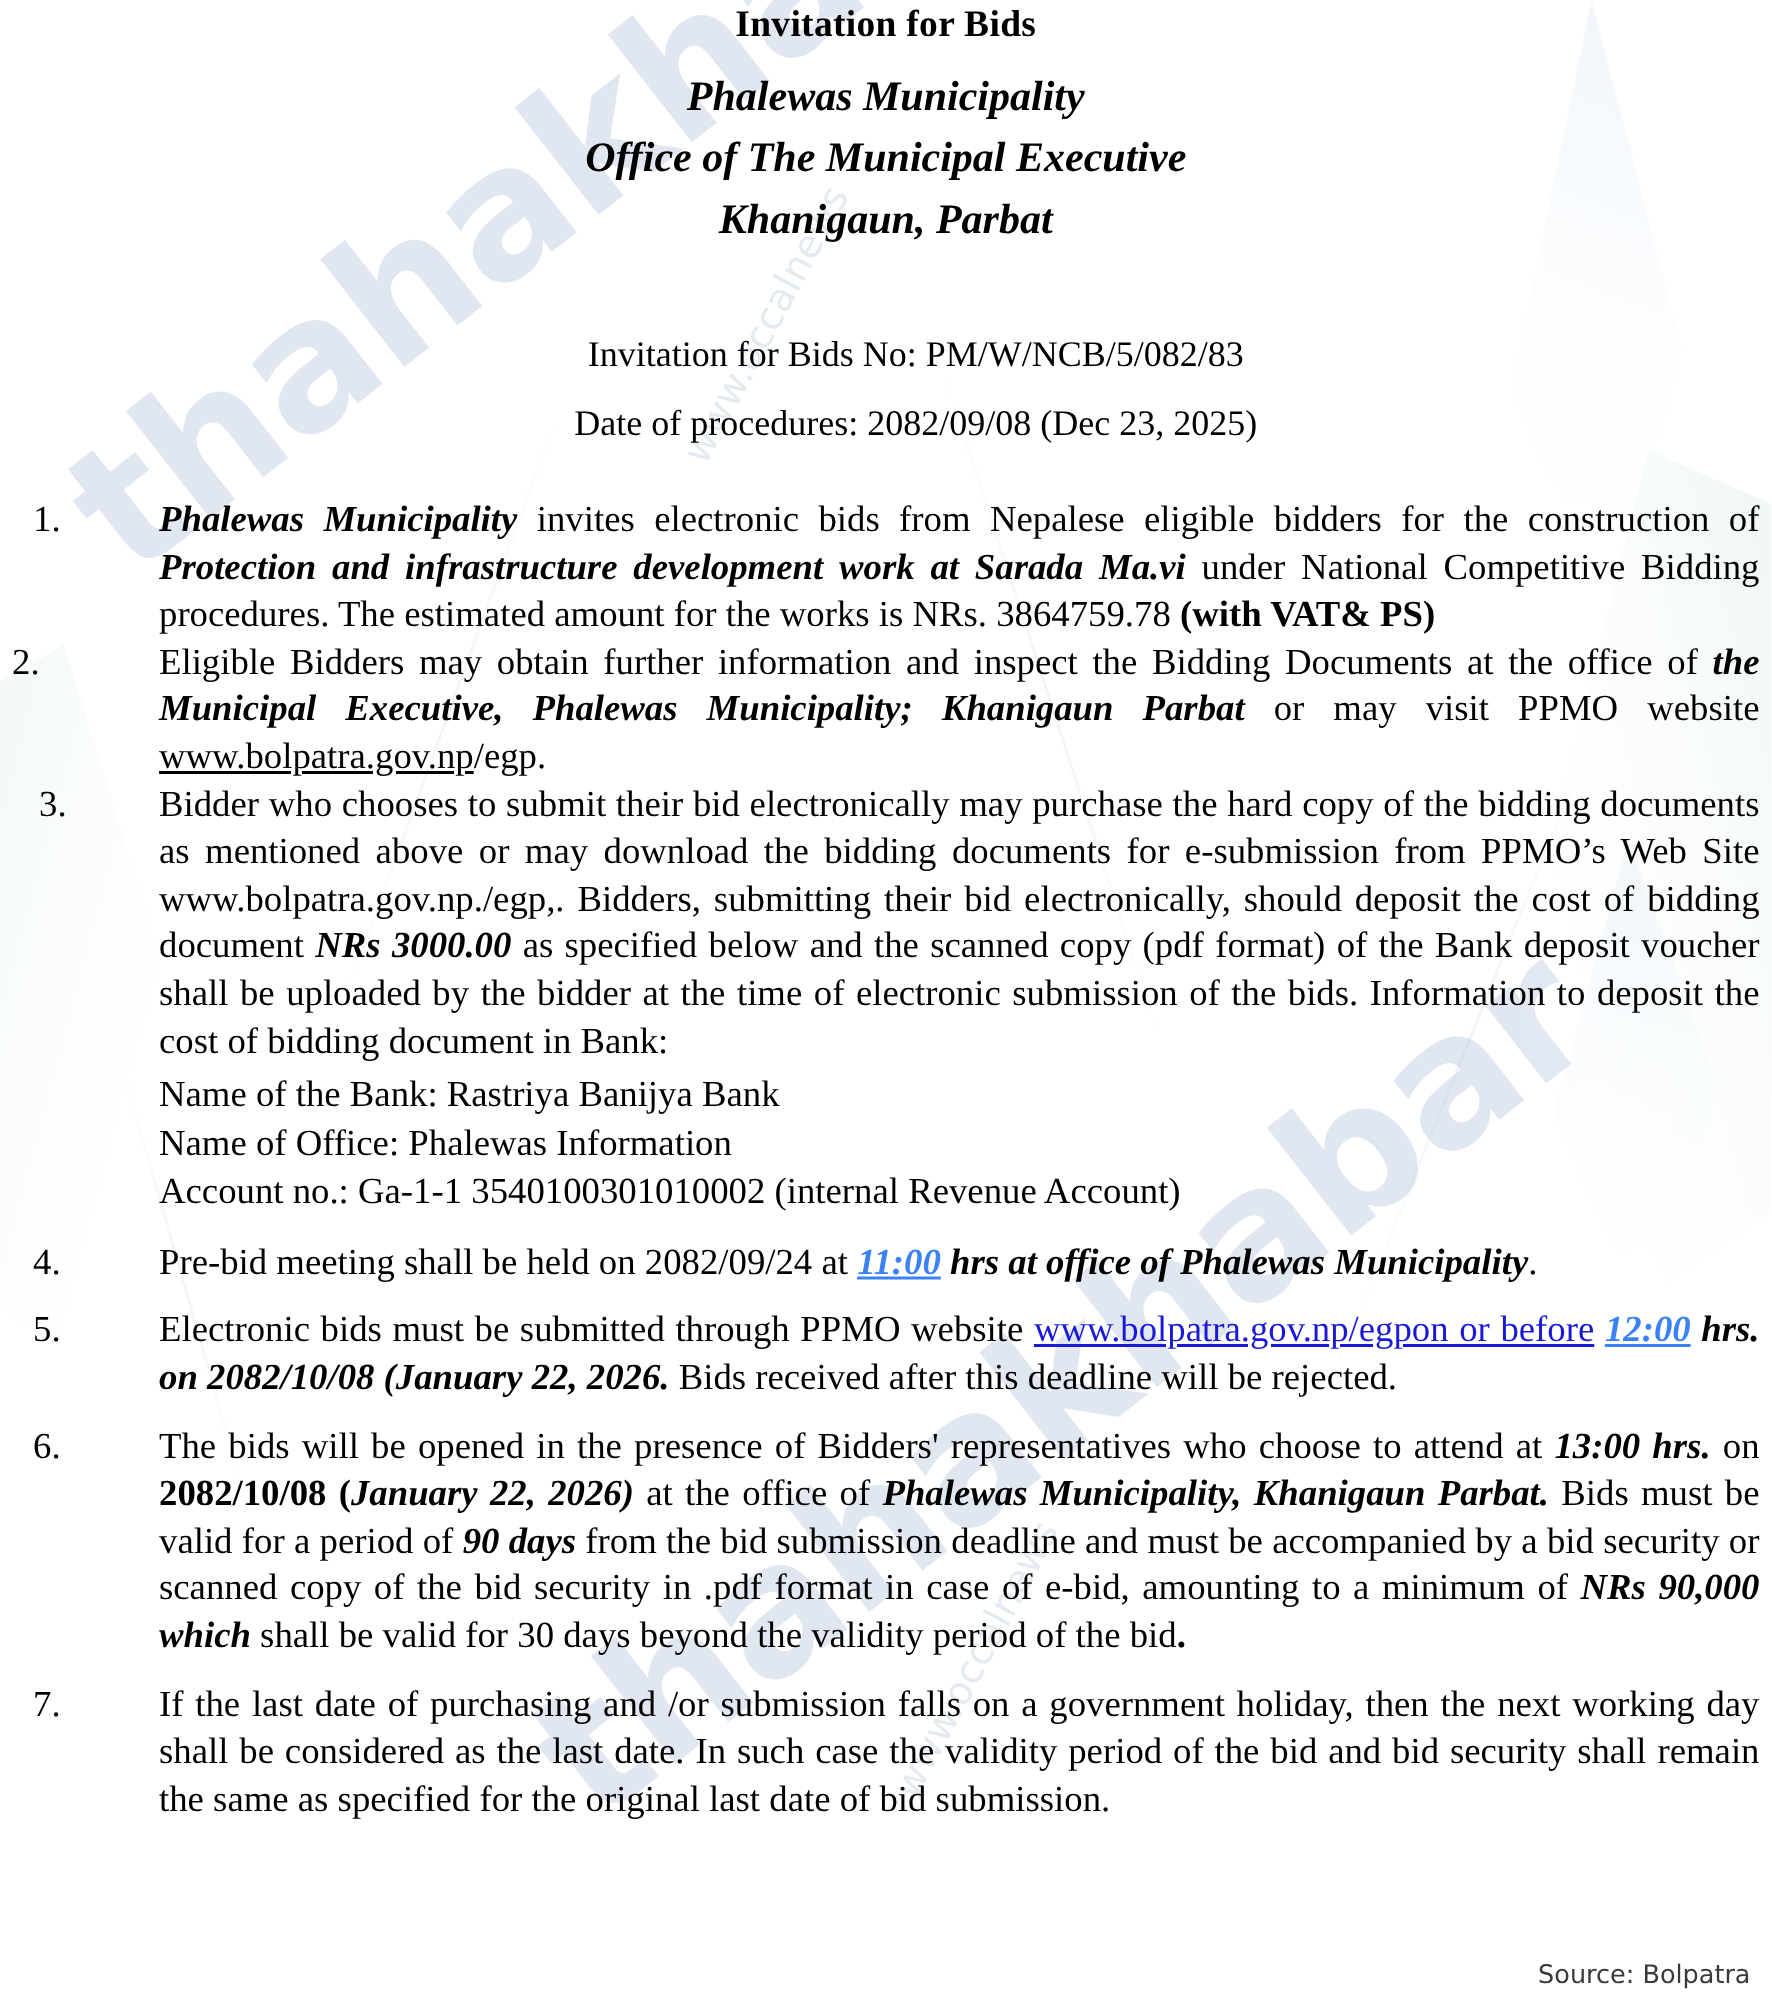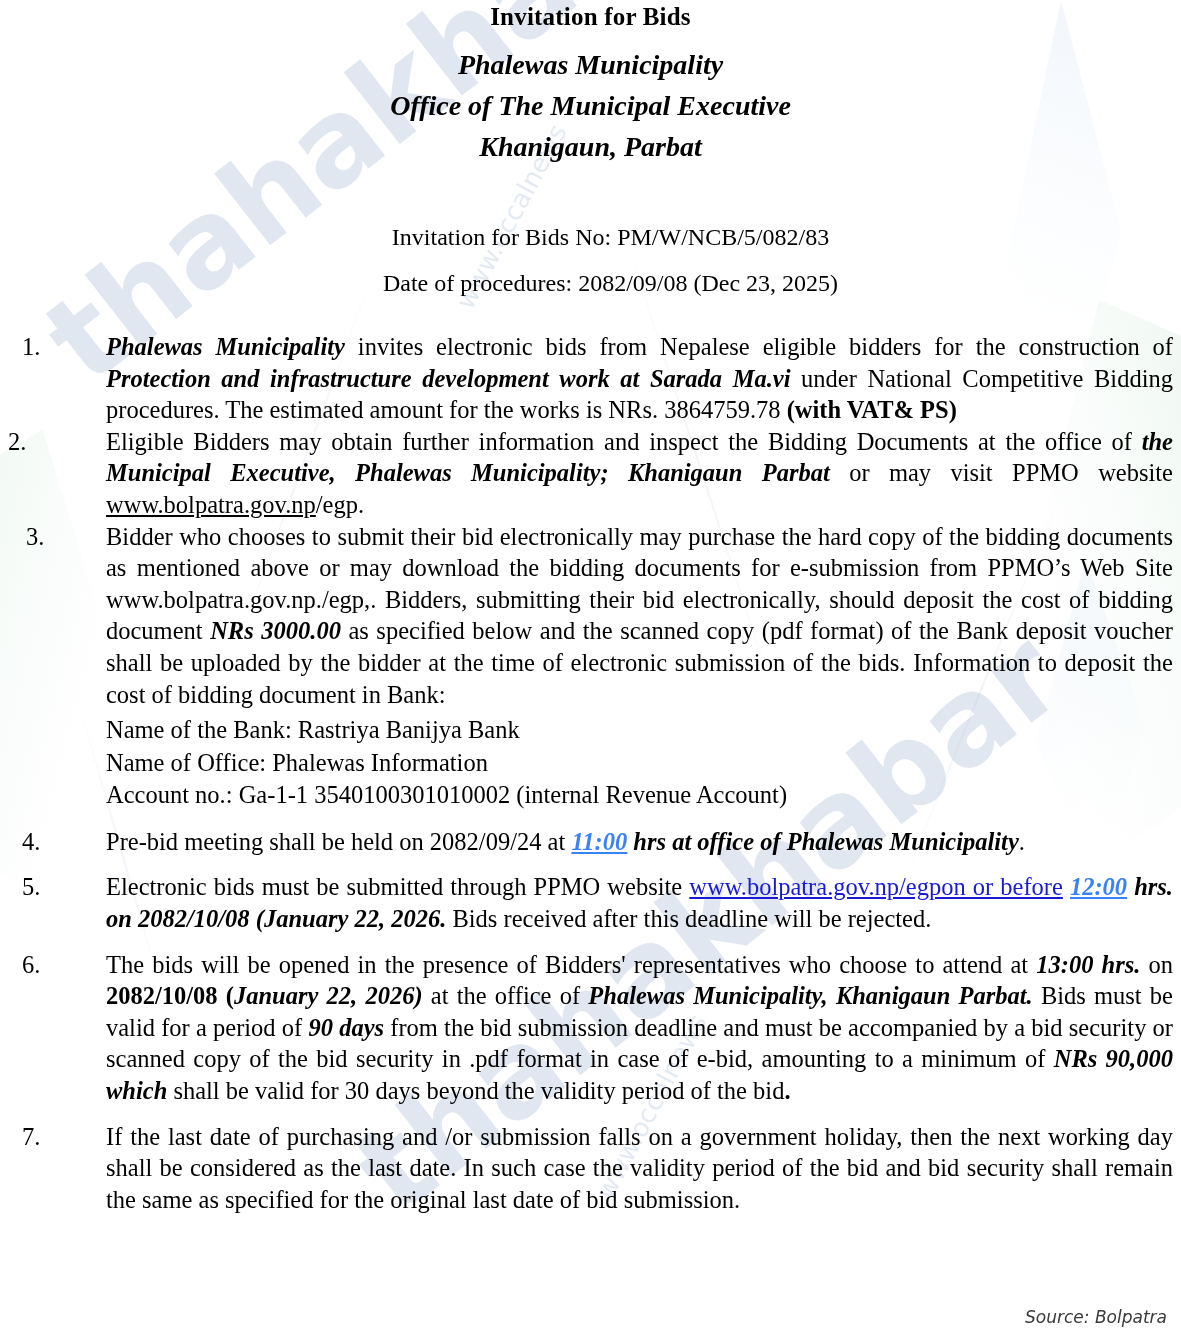--- a/index.html
+++ b/index.html
@@ -194,21 +194,20 @@
     display: block;
     text-align: left;
     line-height: 1.33;
   }
 
   .source-credit {
     position: absolute;
     right: 14px;
     bottom: 6px;
     font-family: "DejaVu Sans", sans-serif;
-    font-style: italic;
     font-size: 17px;
     color: #3a3a3a;
     z-index: 3;
   }
 </style>
 </head>
 <body>
 
 <div id="watermark-layer">
   <div class="wm-blob wm-green-left"></div>

